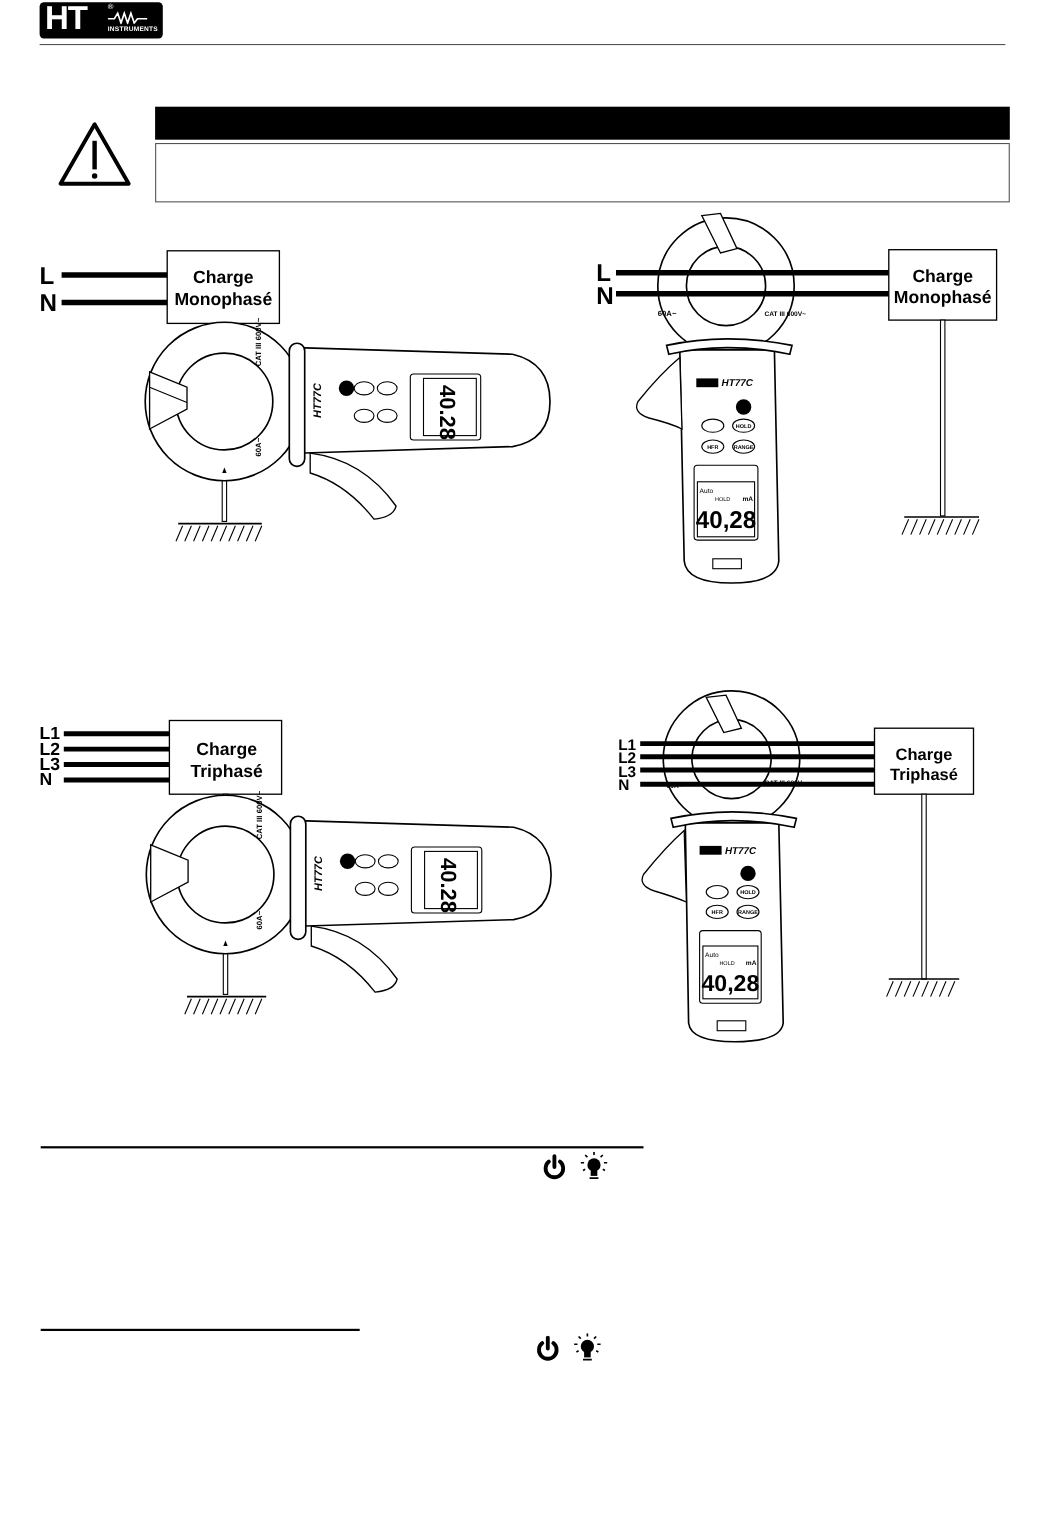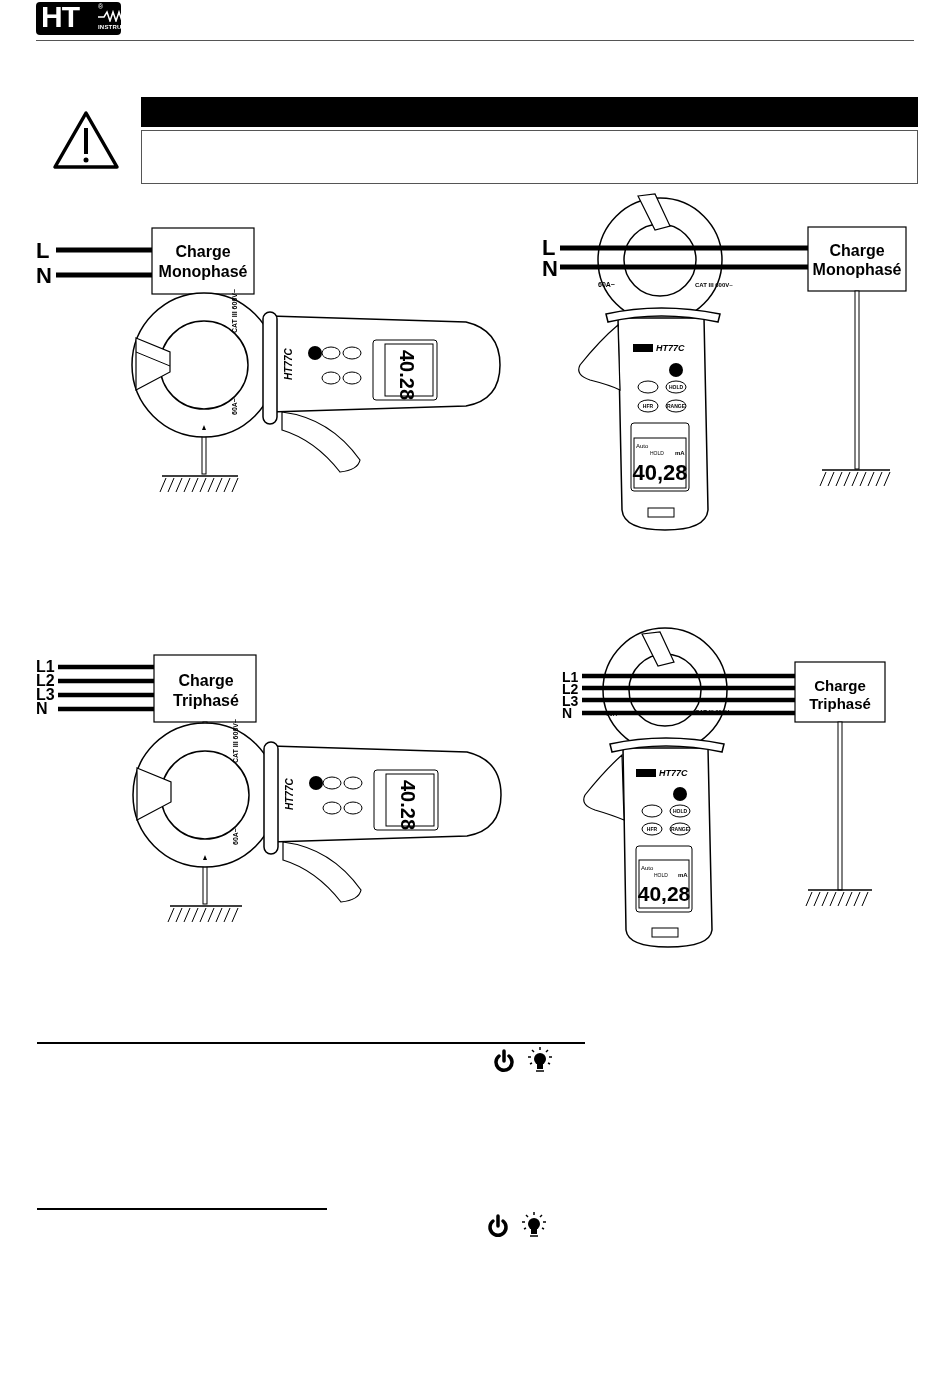--- a/index.html
+++ b/index.html
@@ -1,18 +1,18 @@
 <!DOCTYPE html>
 <html><head>
 <meta charset="utf-8">
 <style>
   html,body{margin:0;padding:0;background:#fff;}
   body{width:950px;height:1397px;position:relative;overflow:hidden;font-family:"Liberation Sans",sans-serif;color:#000;}
   .abs{position:absolute;}
-  .logo{left:36px;top:2px;width:85px;height:33px;background:#000;border-radius:4px;color:#fff;}
+  .logo{left:36px;top:2px;width:112px;height:33px;background:#000;border-radius:4px;color:#fff;}
   .logo .ht{position:absolute;left:5px;top:-2px;font-size:30px;font-weight:bold;letter-spacing:-1px;font-family:"Liberation Sans",sans-serif;}
   .logo .reg{position:absolute;left:62px;top:1px;font-size:7px;}
   .logo .inst{position:absolute;left:62px;top:22px;font-size:6px;font-weight:bold;letter-spacing:0.2px;}
   .hr-top{left:36px;top:40px;width:878px;height:1px;background:#555;}
   .warn-bar{left:141px;top:97px;width:777px;height:30px;background:#000;}
   .warn-box{left:141px;top:130px;width:775px;height:52px;border:1px solid #555;}
   .warn-tri{left:52px;top:110px;width:68px;height:60px;}
   .diagram{position:absolute;}
   .lbl{font-family:"Liberation Sans",sans-serif;font-weight:bold;fill:#000;}
   .sect-line{height:2px;background:#000;}

